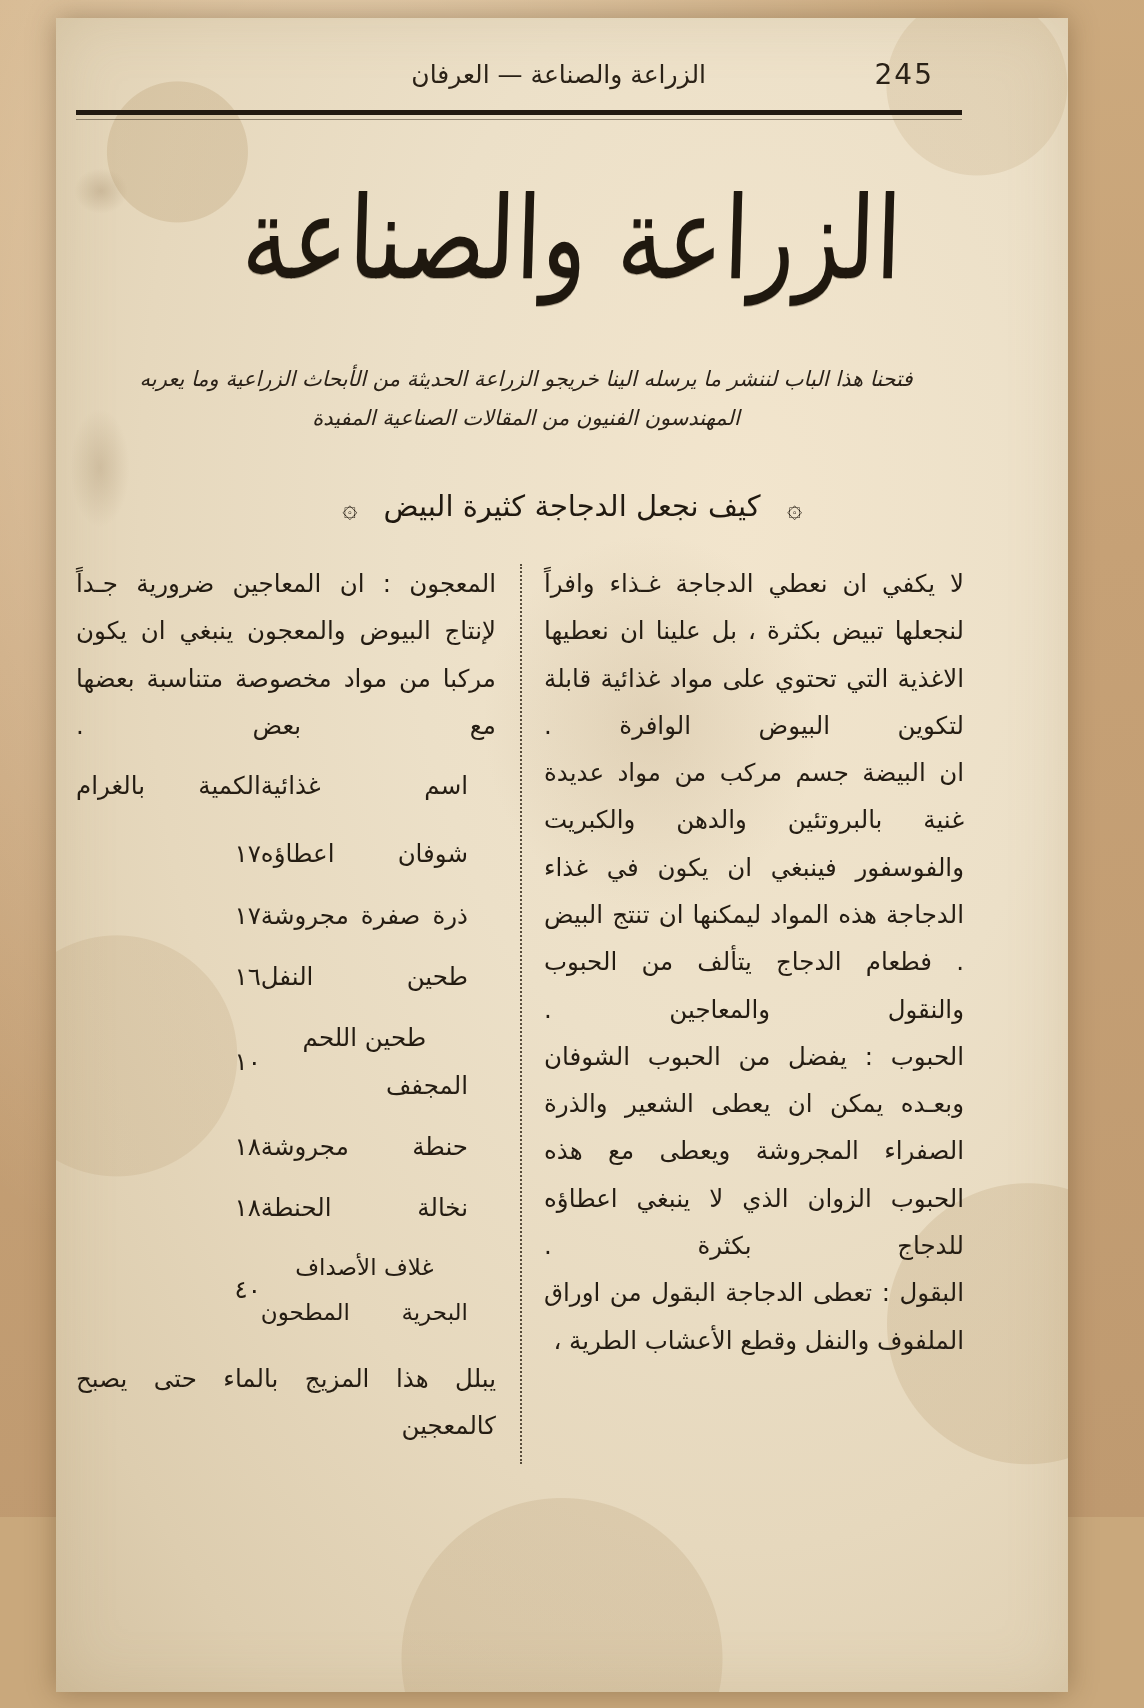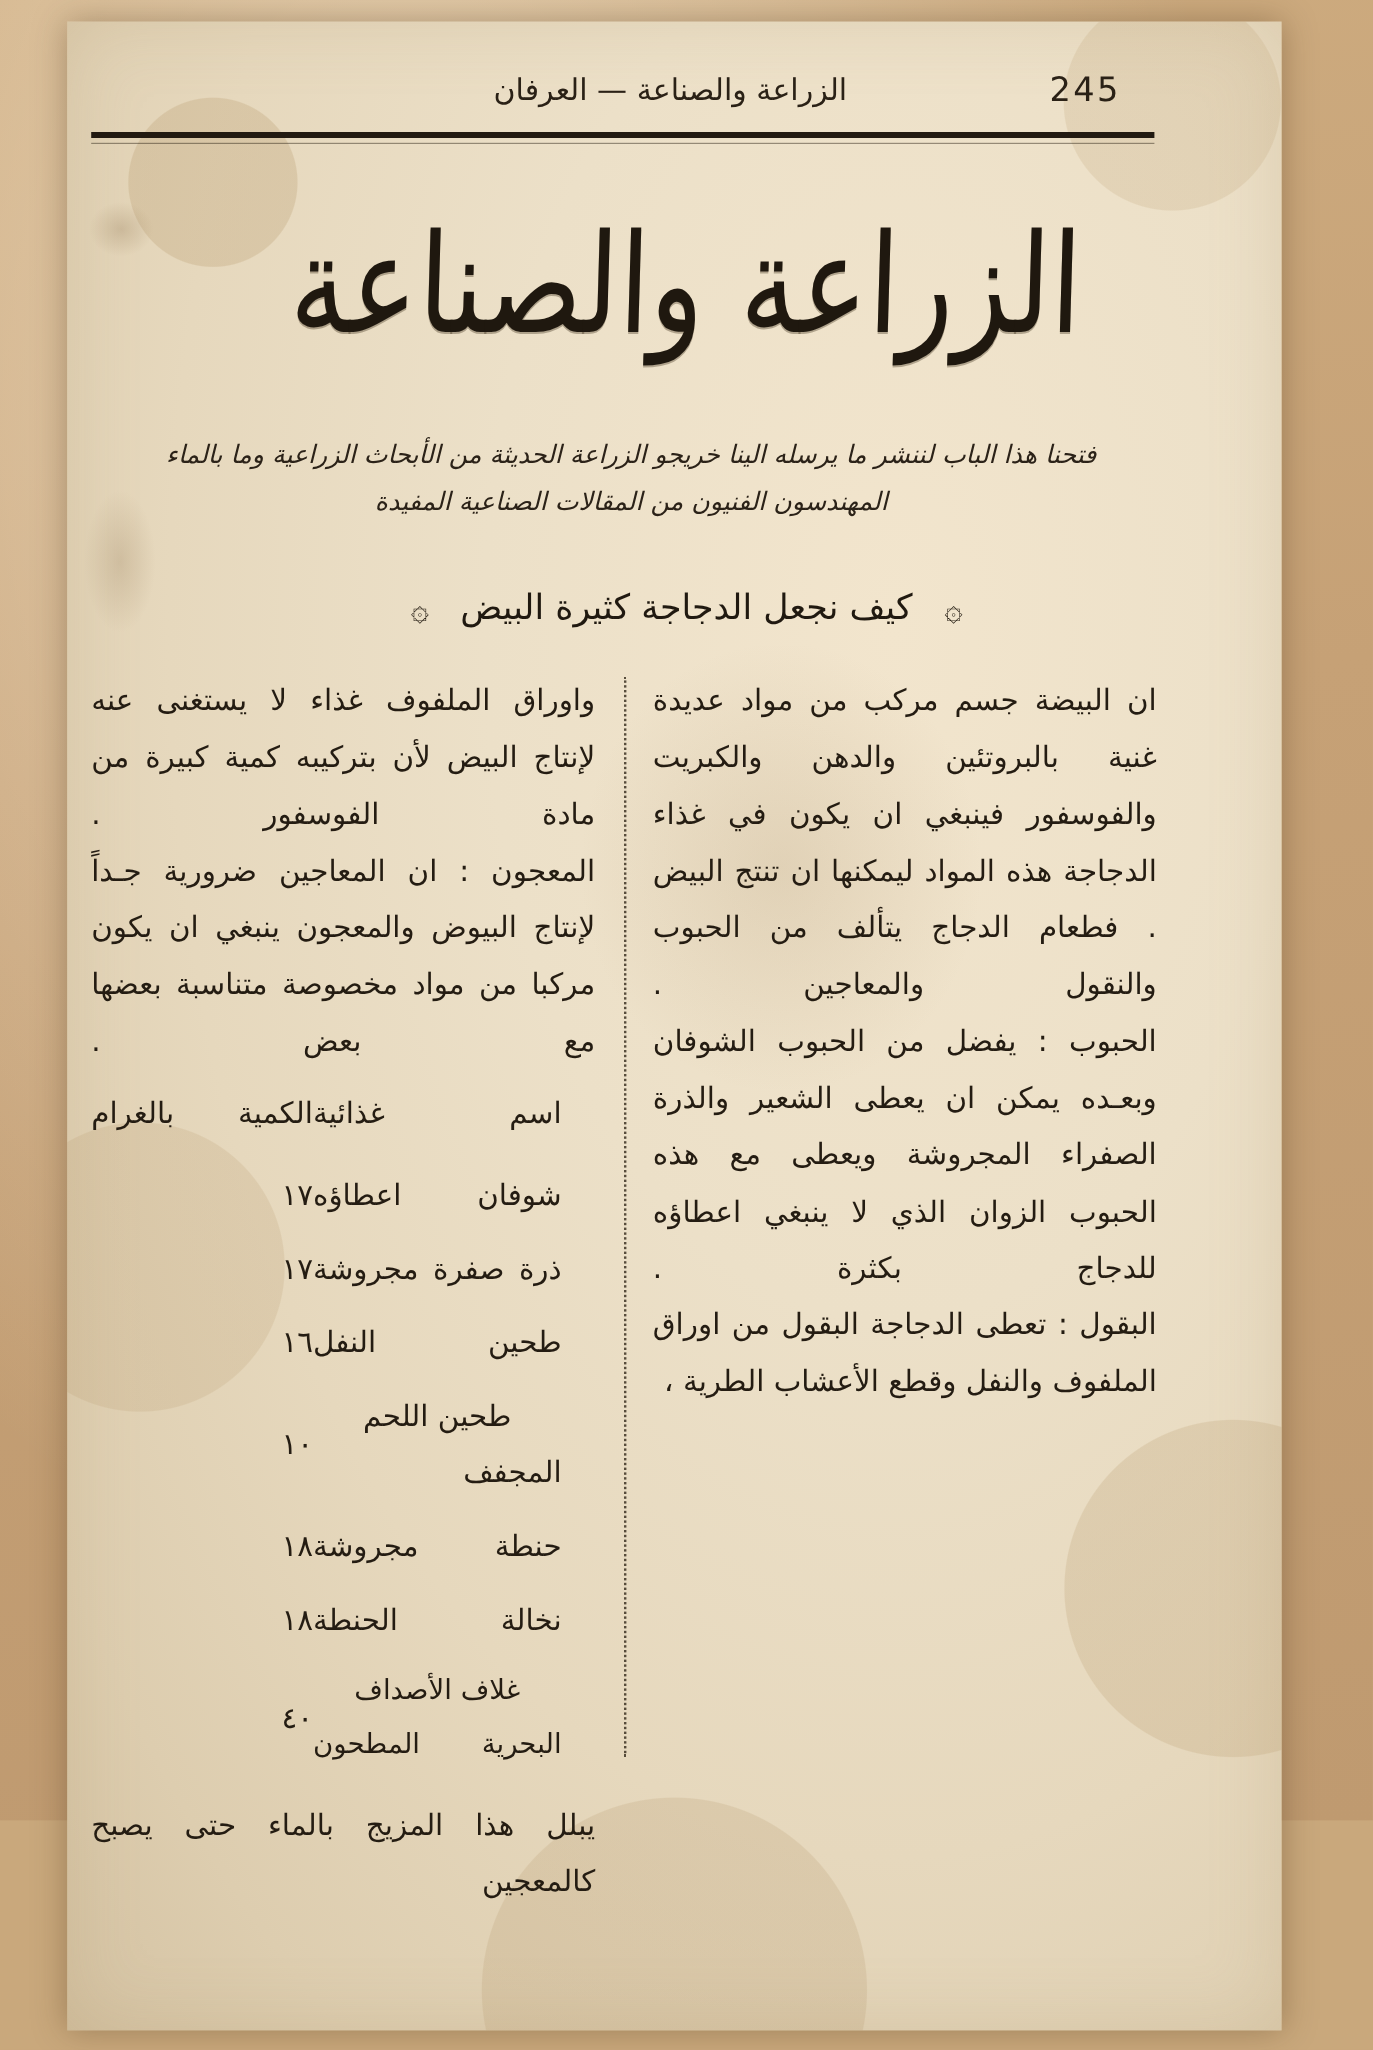--- a/index.html
+++ b/index.html
@@ -159,41 +159,41 @@
     <div id="runhead-title">الزراعة والصناعة — العرفان</div>
     <div id="runhead-page">245</div>
   </div>
   <div id="runhead-rule"></div>
 
   <div id="masthead">
     <span id="masthead-word">الزراعة والصناعة</span>
   </div>
 
   <div id="lede">
-    <span>فتحنا هذا الباب لننشر ما يرسله الينا خريجو الزراعة الحديثة من الأبحاث الزراعية وما بالماء</span>
+    <span>فتحنا هذا الباب لننشر ما يرسله الينا خريجو الزراعة الحديثة من الأبحاث الزراعية وما يعربه</span>
     <span class="l2">المهندسون الفنيون من المقالات الصناعية المفيدة</span>
   </div>
 
   <div id="section-heading">
     <span class="orn left">۞</span>
     <span id="section-heading-text">كيف نجعل الدجاجة كثيرة البيض</span>
     <span class="orn">۞</span>
   </div>
 
   <div id="columns">
     <div id="col-divider"></div>
 
     <div class="col" id="col-right">
+      <p class="jst">لا يكفي ان نعطي الدجاجة غـذاء وافراً لنجعلها تبيض بكثرة ، بل علينا ان نعطيها الاغذية التي تحتوي على مواد غذائية قابلة لتكوين البيوض الوافرة .</p>
       <p class="jst">ان البيضة جسم مركب من مواد عديدة غنية بالبروتئين والدهن والكبريت والفوسفور فينبغي ان يكون في غذاء الدجاجة هذه المواد ليمكنها ان تنتج البيض . فطعام الدجاج يتألف من الحبوب والنقول والمعاجين .</p>
       <p class="jst">الحبوب :   يفضل من الحبوب الشوفان وبعـده يمكن ان يعطى الشعير والذرة الصفراء المجروشة ويعطى مع هذه الحبوب الزوان الذي لا ينبغي اعطاؤه للدجاج بكثرة .</p>
       <p class="jst last">البقول :   تعطى الدجاجة البقول من اوراق الملفوف والنفل وقطع الأعشاب الطرية ،</p>
     </div>
 
     <div class="col" id="col-left">
-      <p class="jst">واوراق الملفوف غذاء لا يستغنى عنه لإنتاج البيض لأن بتركيبه كمية كبيرة من مادة الفوسفور .</p>
       <p class="jst">المعجون :   ان المعاجين ضرورية جـداً لإنتاج البيوض والمعجون ينبغي ان يكون مركبا من مواد مخصوصة متناسبة بعضها مع بعض .</p>
 
       <table id="ingredients-table">
         <thead>
           <tr>
             <th class="name">اسم غذائية</th>
             <th class="qty">الكمية بالغرام</th>
           </tr>
         </thead>
         <tbody>

